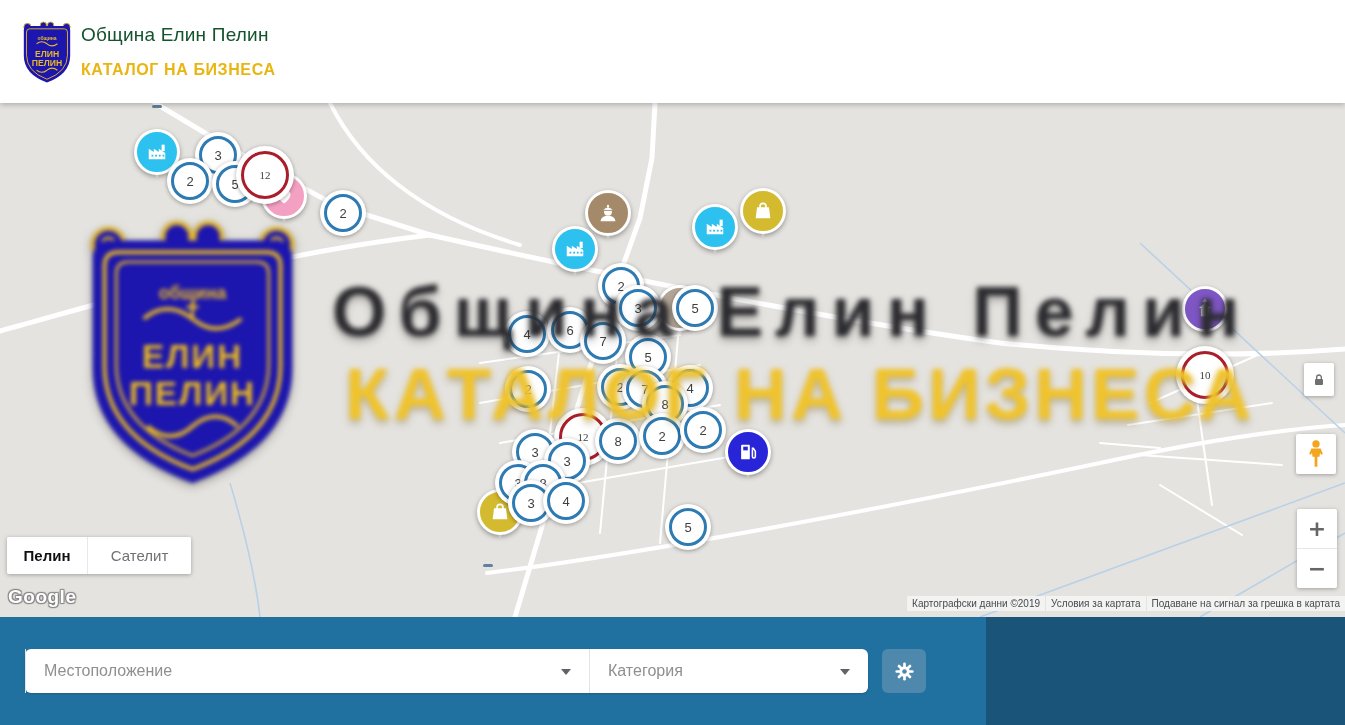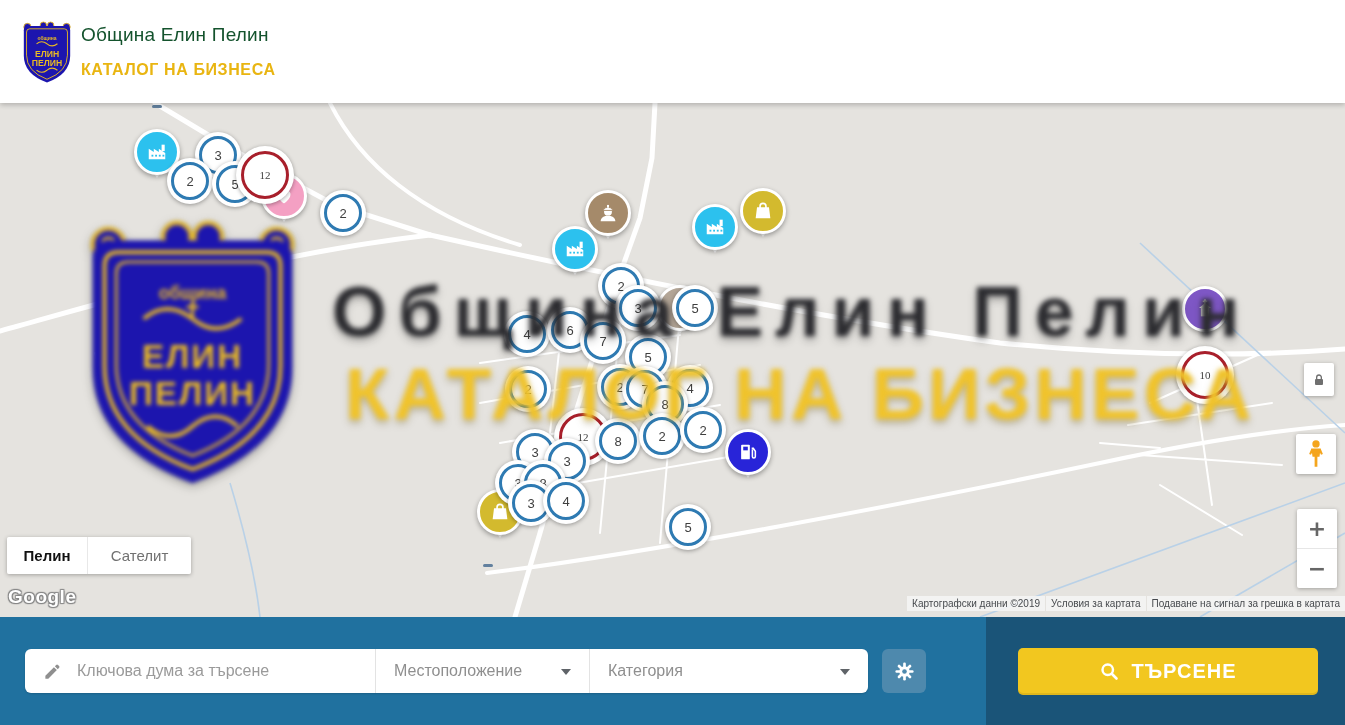--- a/index.html
+++ b/index.html
@@ -525,27 +525,20 @@
       <a></a>
         <a></a>
         <a></a>
         <a></a>
     </nav>
   </div>
 
   <div class="searchbar">
     <div class="dark"></div>
     <div class="sgroup">
-      <div class="scell keyword">
-        <svg width="19" height="19" viewBox="0 0 24 24">
-          <path fill="#8f8f8f" d="M3 17.3 13.8 6.5l3.7 3.7L6.7 21H3z"></path>
-          <path fill="#8f8f8f" d="M15 5.3l1.6-1.6a1.6 1.6 0 0 1 2.3 0l1.4 1.4a1.6 1.6 0 0 1 0 2.3L18.7 9z"></path>
-        </svg>
-        <input type="text" placeholder="Ключова дума за търсене" style="">
-      </div>
       <div class="scell sel loc">
         <span>Местоположение</span>
         <span class="caret"></span>
       </div>
       <div class="scell sel cat">
         <span>Категория</span>
         <span class="caret"></span>
       </div>
     </div>
     <button class="gear-btn">
@@ -553,22 +546,15 @@
         <g fill="#fff">
           <rect x="10.6" y="2.5" width="2.8" height="19" rx="1.3"></rect>
           <rect x="10.6" y="2.5" width="2.8" height="19" rx="1.3" transform="rotate(45 12 12)"></rect>
           <rect x="10.6" y="2.5" width="2.8" height="19" rx="1.3" transform="rotate(90 12 12)"></rect>
           <rect x="10.6" y="2.5" width="2.8" height="19" rx="1.3" transform="rotate(135 12 12)"></rect>
           <circle cx="12" cy="12" r="5.4"></circle>
         </g>
         <circle cx="12" cy="12" r="2.4" fill="#4e89ad"></circle>
       </svg>
     </button>
-    <button class="submit-btn">
-      <svg width="21" height="21" viewBox="0 0 24 24">
-        <circle cx="10" cy="10" r="6" fill="none" stroke="#fff" stroke-width="2.8"></circle>
-        <path d="M14.6 14.6 20 20" stroke="#fff" stroke-width="3" stroke-linecap="round"></path>
-      </svg>
-      <span>ТЪРСЕНЕ</span>
-    </button>
   </div>
 
 </div>
 
 </body></html>

